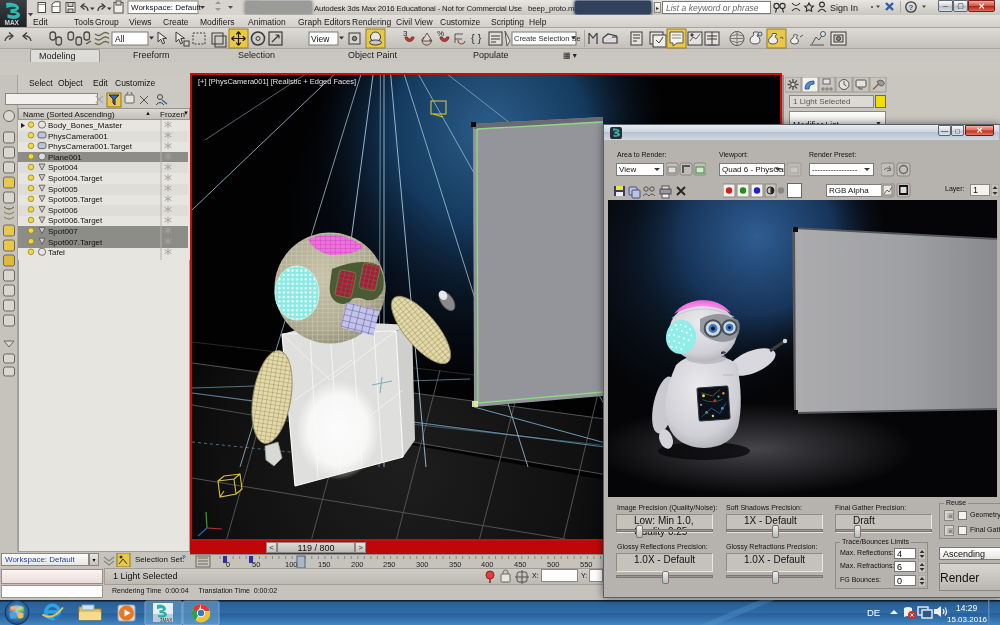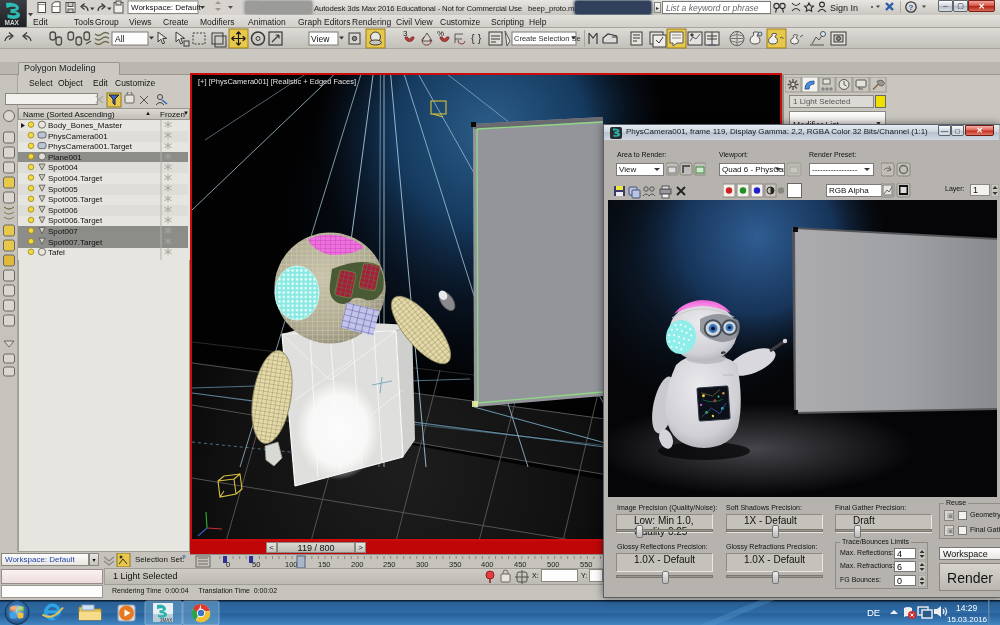--- a/index.html
+++ b/index.html
@@ -244,22 +244,27 @@
           <path d="M810 17 h14"></path>
           <circle cx="823" cy="6" r="2.5" fill="#d8e8f0"></circle>
         </g>
     <g stroke="#3a3a3a" fill="#e5e2dc" stroke-width="1">
           <rect x="831" y="4" width="15" height="13"></rect>
           <rect x="834" y="7" width="9" height="7" fill="#c8c5bf"></rect>
           <circle cx="838.5" cy="10.5" r="2" fill="#888"></circle>
         </g>
   </svg>
 </div>
-<div class="abs" id="polystrip">
-  <div class="abs" style="left:18px;top:0;width:102px;height:13px;background:#ccc9c2;border:1px solid #98958d;border-bottom:none;border-radius:2px 2px 0 0;font-size:9px;color:#222;padding:0 5px;">Polygon Modeling</div>
+<div class="abs" id="ribbontabs">
+  <div class="rtab active" style="left:30px;width:70px;">Modeling</div>
+  <div class="rtab" style="left:125px;">Freeform</div>
+  <div class="rtab" style="left:230px;">Selection</div>
+  <div class="rtab" style="left:340px;">Object Paint</div>
+  <div class="rtab" style="left:465px;">Populate</div>
+  <div class="rtab" style="left:555px;"><span style="font-size:8px">▦ ▾</span></div>
 </div>
 <div class="abs" id="leftstrip">
   <svg width="18" height="477" viewBox="0 0 18 477">
     <g fill="#dad7d1" stroke="#6a6760" stroke-width="1" transform="translate(0,-16)">
       <circle cx="9" cy="57" r="5.5"></circle>
       <rect x="3.5" y="73" width="11" height="11" rx="2"></rect>
       <rect x="3.5" y="88" width="11" height="11" rx="2"></rect>
       <rect x="3.5" y="103" width="11" height="11" rx="2"></rect>
       <rect x="3.5" y="118" width="11" height="11" rx="2" fill="#e8c84a"></rect>
       <rect x="3.5" y="133" width="11" height="11" rx="2"></rect>
@@ -797,21 +802,20 @@
     <text x="947" y="21.5" font-size="8" fill="#fff" font-family="Liberation Sans">15.03.2016</text>
     <rect x="988" y="0" width="1.5" height="25" fill="#5a88ac"></rect>
   </svg>
 </div>
 <div class="abs" id="renderwin">
   <div class="abs" id="rwtitle">
     <svg style="position:absolute;left:6px;top:2px" width="12" height="12" viewBox="0 0 12 12">
           <rect width="12" height="12" fill="#2a2d30" rx="2"></rect>
           <path d="M3 1.5 C7 1 9.5 2.5 9.5 4 C9.5 5.2 7.5 5.5 6.5 5.5 C8.5 5.6 10 6.3 10 7.6 C10 9.6 6 10.5 3.5 9.4 L3.5 7.6 C5.5 8.6 7.5 8 7.5 7.4 C7.5 6.8 5.5 6.8 4.5 6.8 L4.5 4.6 C6 4.6 7.2 4.4 7.2 3.9 C7.2 3.3 5 2.9 3 3.9 Z" fill="#2ab8b0"></path>
         </svg>
-    <span style="position:absolute;left:22px;top:2px;">PhysCamera001, frame 119, Display Gamma: 2,2, RGBA Color 32 Bits/Channel (1:1)</span>
     <div class="abs" style="left:334px;top:0;width:13px;height:11px;background:linear-gradient(#fbfcfd,#d3dae2 50%,#b8c2cd 51%,#dde3e9);border:1px solid #5a626c;border-radius:0 0 2px 2px;font-size:7px;text-align:center;line-height:9px;color:#223;">—</div>
     <div class="abs" style="left:347px;top:0;width:13px;height:11px;background:linear-gradient(#fbfcfd,#d3dae2 50%,#b8c2cd 51%,#dde3e9);border:1px solid #5a626c;border-radius:0 0 2px 2px;font-size:6px;text-align:center;line-height:10px;color:#223;">▢</div>
     <div class="abs" style="left:361px;top:0;width:29px;height:11px;background:linear-gradient(#f4b0a8,#e06a58 45%,#c03222 55%,#e07a66);border:1px solid #6c1c12;border-radius:0 0 2px 2px;font-size:8px;text-align:center;line-height:10px;color:#fff;font-weight:bold;">✕</div>
   </div>
   <div class="abs" id="rwtools">
     <span class="lbl" style="left:9px;top:11px">Area to Render:</span>
     <span class="lbl" style="left:111px;top:11px">Viewport:</span>
     <span class="lbl" style="left:201px;top:11px">Render Preset:</span>
     <div class="combo" style="left:8px;top:23px;width:48px;height:13px;padding:1px 2px;">View</div>
     <div class="combo" style="left:111px;top:23px;width:66px;height:13px;padding:1px 2px;">Quad 6 - PhysCar</div>
@@ -1054,16 +1058,16 @@
             <span style="font-size:7px;position:absolute;left:2px;top:1px;color:#888">▣</span>
           </div>
       <div class="abs" style="left:4px;top:21px;width:10px;height:11px;background:#d8d5cf;border:1px solid #8a8780;">
             <span style="font-size:7px;position:absolute;left:2px;top:1px;color:#888">▣</span>
           </div>
       <div class="abs" style="left:18px;top:7px;width:9px;height:9px;background:#f4f2ee;border:1px solid #777;"></div>
       <span class="lbl" style="left:30px;top:7px">Geometry</span>
       <div class="abs" style="left:18px;top:22px;width:9px;height:9px;background:#f4f2ee;border:1px solid #777;"></div>
       <span class="lbl" style="left:30px;top:22px">Final Gath</span>
     </div>
-    <div class="abs" style="left:331px;top:50px;width:62px;height:13px;background:linear-gradient(#fff,#e8e6e2);border:1px solid #777;font-size:9px;padding:1px 3px;color:#111;">Workspace</div>
-    <div class="abs" style="left:331px;top:66px;width:62px;height:28px;background:linear-gradient(#d8d5cf,#bab7b1);border:1px solid #8a8780;font-size:14px;color:#111;text-align:center;line-height:28px;">Render</div>
+    <div class="abs" style="left:331px;top:50px;width:62px;height:13px;background:linear-gradient(#fff,#e8e6e2);border:1px solid #777;font-size:9px;padding:1px 3px;color:#111;">Ascending</div>
+    <div class="abs" style="left:331px;top:66px;width:62px;height:28px;background:linear-gradient(#d8d5cf,#bab7b1);border:1px solid #8a8780;font-size:12px;color:#111;line-height:28px;">Render</div>
   </div>
 </div>
 </div>
 </body></html>

